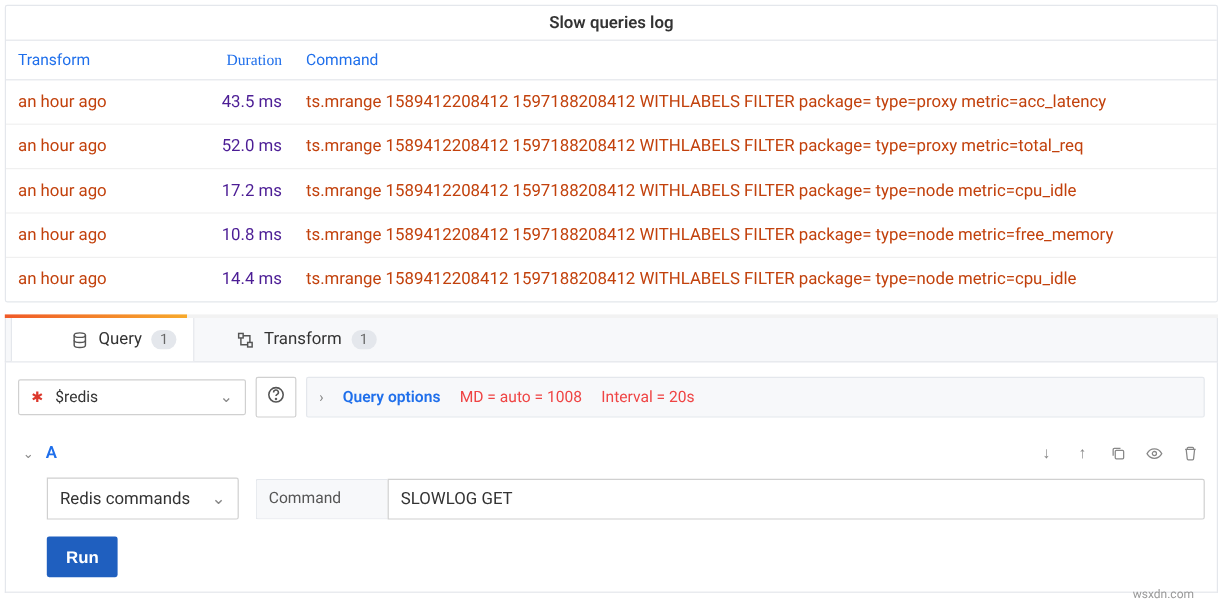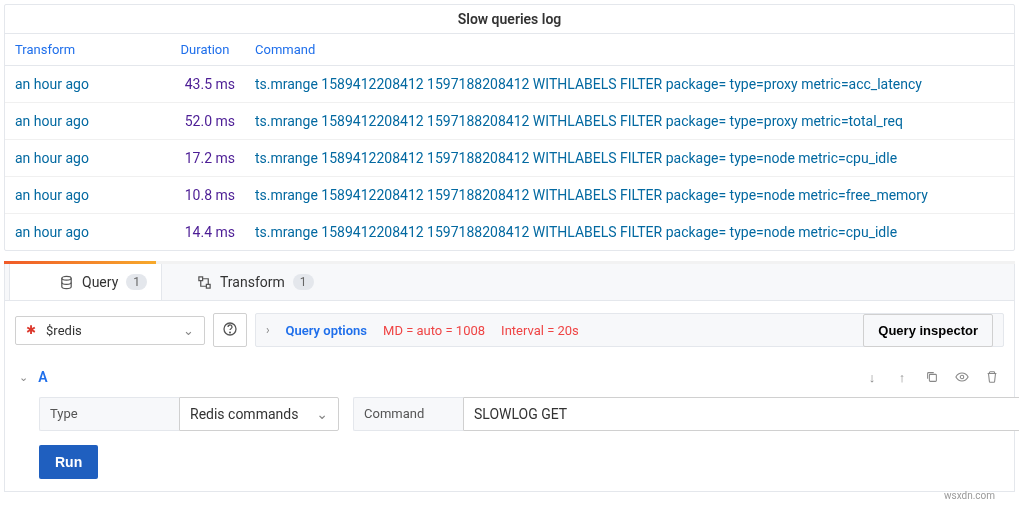--- a/index.html
+++ b/index.html
@@ -26,26 +26,26 @@
     }
     table { width: 100%; border-collapse: collapse; }
     th {
       text-align: left;
       font-weight: 400;
       color: #1f6feb;
       font-size: 13px;
       padding: 8px 10px;
       border-bottom: 1px solid #e4e7ec;
     }
-    th.duration { text-align: center; }
+    th.duration { text-align: right; font-family: Liberation Serif, serif; }
     td {
       padding: 10px 10px;
       border-bottom: 1px solid #f0f0f0;
       font-size: 14px;
-      color: #0369a1;
+      color: #c2410c;
     }
     tr:last-child td { border-bottom: none; }
     td.timestamp { width: 160px; }
     td.duration { width: 80px; text-align: right; color: #4c1d95; }
     td.command { }
     .gradient-bar {
       height: 3px;
       background: linear-gradient(to right, #f05a28 0%, #f7a92b 15%, #f2f2f2 15%, #f2f2f2 100%);
       margin: 10px 4px 0 4px;
     }
@@ -293,21 +293,20 @@
             <path d="M6 6a2 2 0 1 1 3 1.7c-.6.4-1 .8-1 1.3"></path>
             <circle cx="8" cy="11.5" r=".4" fill="#555"></circle>
           </svg>
       </span>
     </div>
     <div class="options-bar">
       <span class="chev-right">›</span>
       <span class="link">Query options</span>
       <span class="muted">MD = auto = 1008</span>
       <span class="muted">Interval = 20s</span>
-      <button class="btn-inspector">Query inspector</button>
     </div>
   </div>
 
   <div class="query-row-header">
     <span class="chev">⌄</span>
     <span class="query-letter">A</span>
     <div class="row-actions">
       <span class="act">↓</span>
       <span class="act">↑</span>
       <span class="act">
@@ -327,21 +326,20 @@
             <path d="M3 4h10"></path>
             <path d="M5 4V3a1 1 0 0 1 1-1h4a1 1 0 0 1 1 1v1"></path>
             <path d="M4 4l1 9a1 1 0 0 0 1 1h4a1 1 0 0 0 1-1l1-9"></path>
           </svg>
       </span>
     </div>
   </div>
 
   <div class="fields-row">
     <div class="field-group">
-      <div class="field-label" style="width:140px">Type</div>
       <div class="select-box select-type">
         <span>Redis commands</span>
         <span style="color:#888">⌄</span>
       </div>
     </div>
     <div class="field-group" style="flex:1">
       <div class="field-label" style="width:110px">Command</div>
       <div class="select-box select-command" style="flex:1">
         <span>SLOWLOG GET</span>
 

